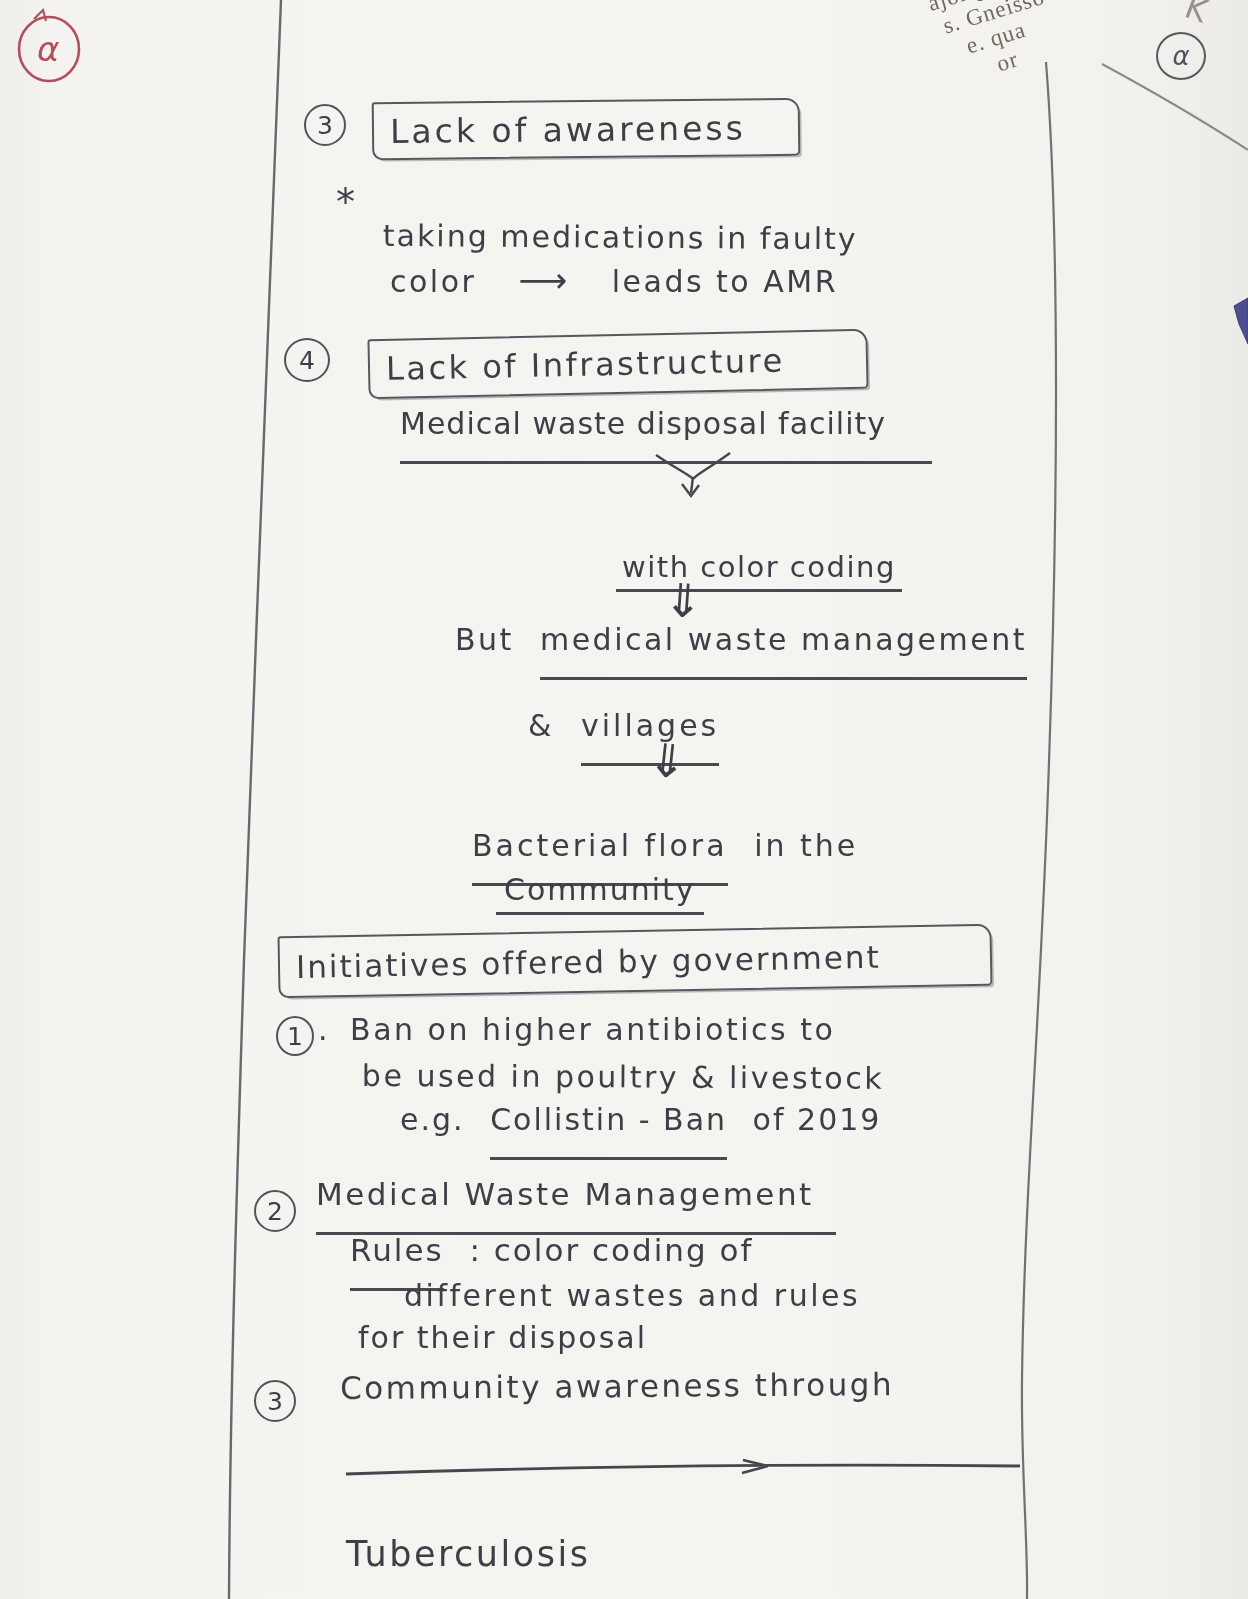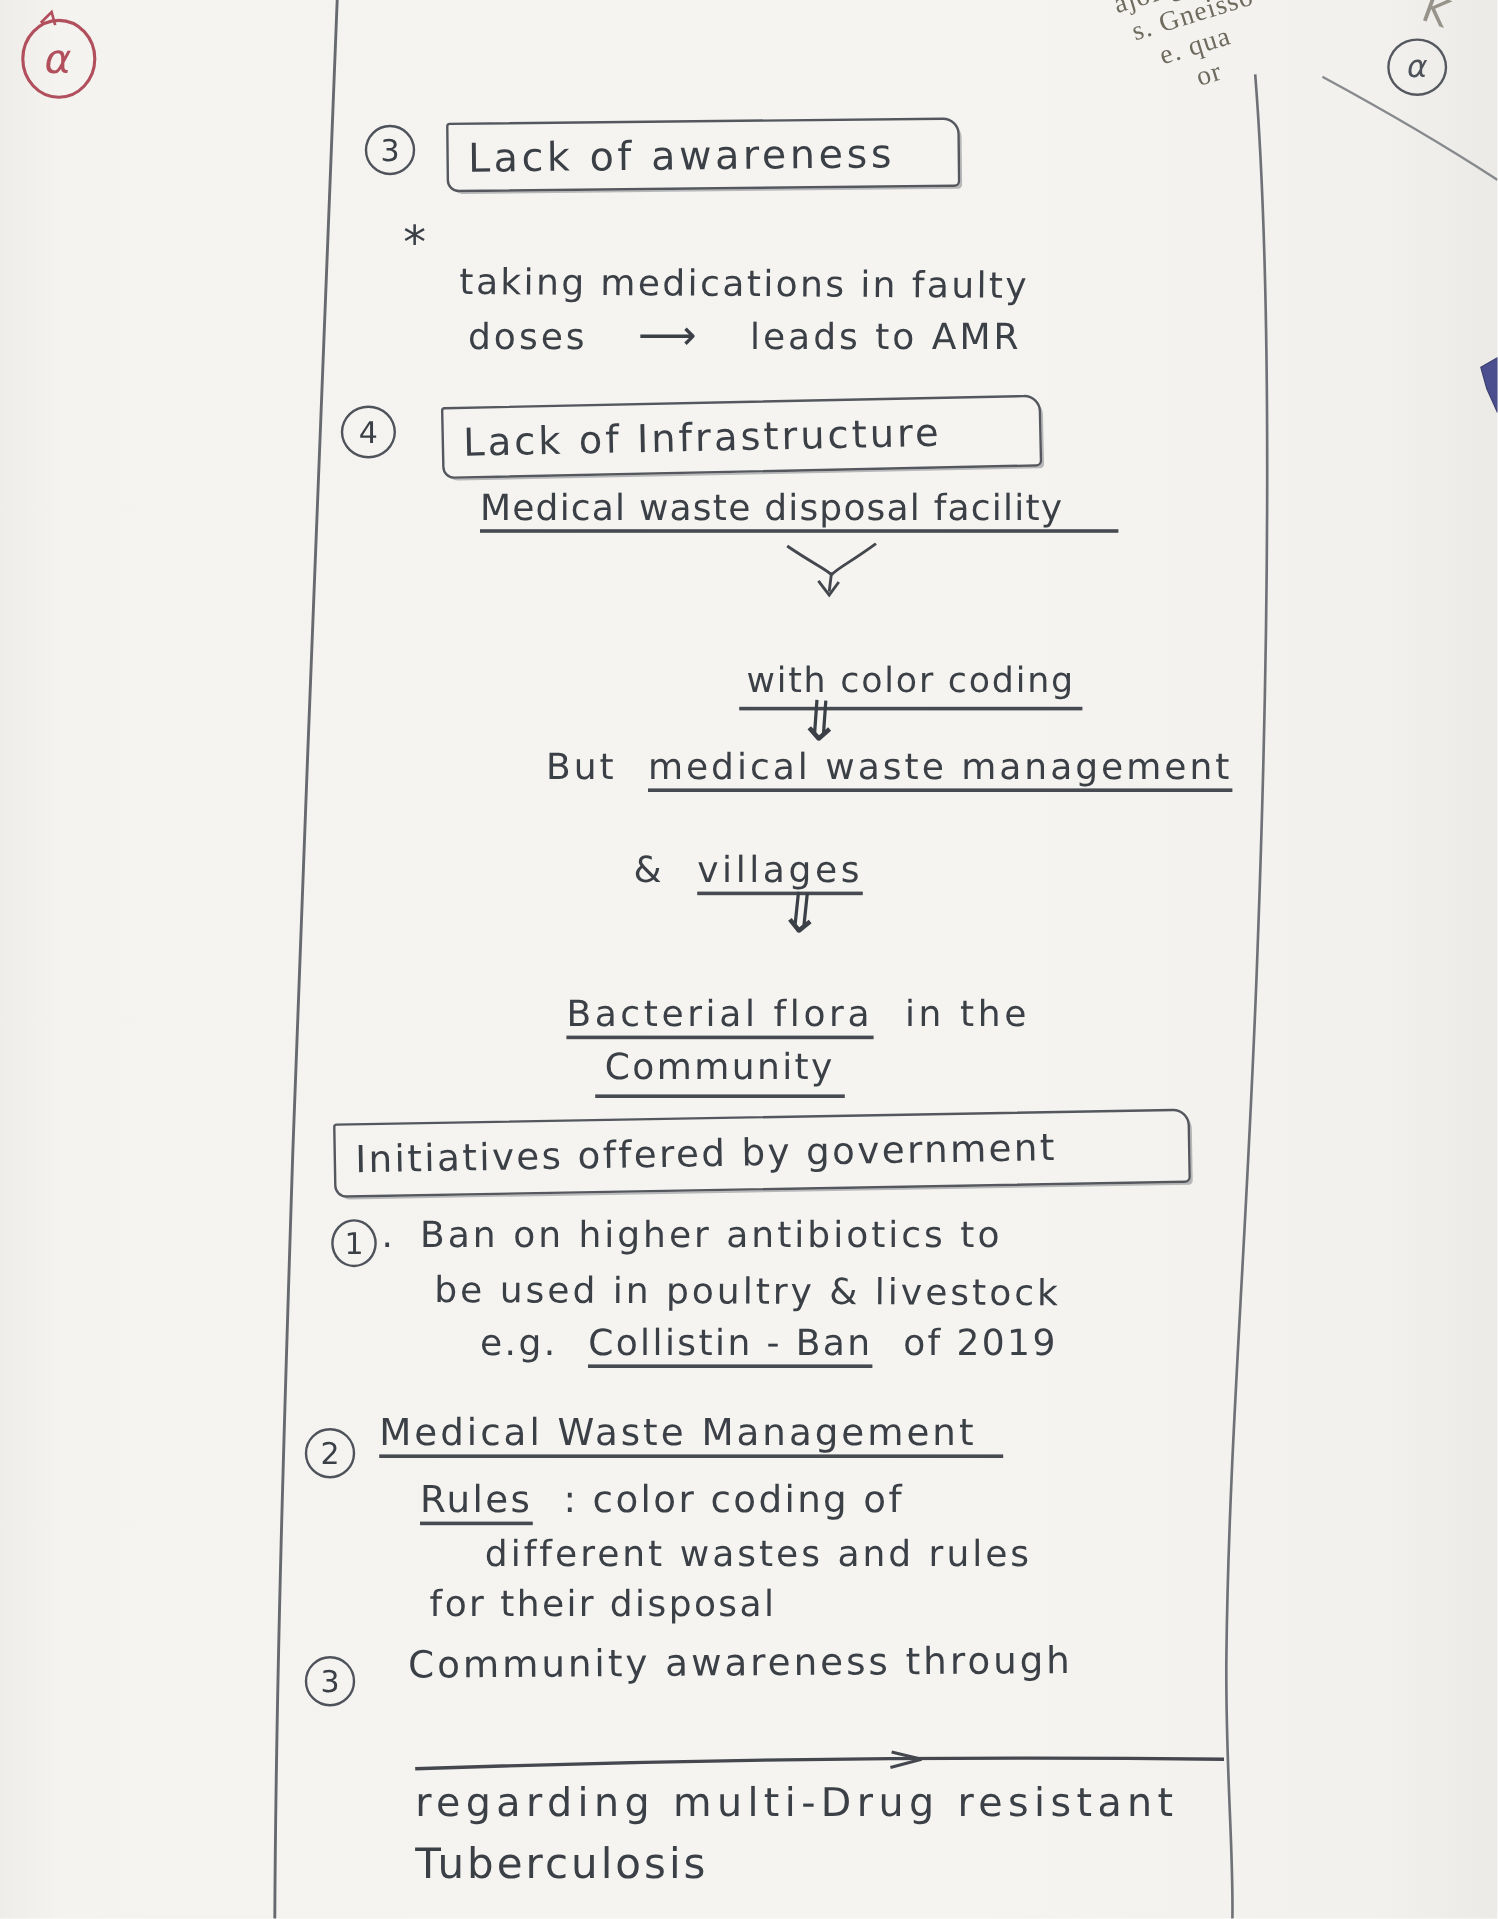--- a/index.html
+++ b/index.html
@@ -16,21 +16,21 @@
     overflow:hidden;
     font-family:"DejaVu Sans",sans-serif;
   }
   .hw{
     position:absolute;white-space:nowrap;color:var(--ink);
     font-family:"DejaVu Sans",sans-serif;font-size:30px;letter-spacing:2px;
     transform-origin:left top;
   }
   .seg{display:inline-block;}
   .seg + .seg{margin-left:14px;}
-  .u{border-bottom:3px solid #474b51;padding-bottom:0;}
+  .u{border-bottom:3px solid #474b51;padding-bottom:20px;}
   .uext{padding-right:46px;}
   .circle-num{
     position:absolute;border:2.6px solid #4e525a;border-radius:50%;
     display:flex;align-items:center;justify-content:center;
     color:var(--ink);font-size:25px;background:transparent;
   }
   .titlebox{
     position:absolute;border:2.6px solid #54585e;
     display:flex;align-items:center;padding:0 16px;
     border-radius:3px 14px 5px 10px;color:var(--ink);
@@ -93,21 +93,21 @@
     <span>3</span>
   </div>
 
   <div class="titlebox" style="left:372px;top:100px;width:392px;height:54px;transform:rotate(-0.6deg);font-size:33px;letter-spacing:3px">
     <span>Lack of awareness</span>
   </div>
 
   <div class="hw" style="left:336px;top:180px;font-size:38px">*</div>
   <div class="hw" style="left:383px;top:218px;letter-spacing:2px;transform:rotate(0.4deg)">taking medications in faulty</div>
   <div class="hw" style="left:390px;top:260px;letter-spacing:2.5px">
-    <span class="seg">doses</span>
+    <span class="seg">color</span>
     <span class="seg" style="font-size:34px;margin-left:30px">⟶</span>
     <span class="seg" style="margin-left:30px">leads to AMR</span>
   </div>
 
   <div class="circle-num" style="left:284px;top:338px;width:42px;height:40px">
     <span>4</span>
   </div>
 
   <div class="titlebox" style="left:368px;top:334px;width:464px;height:56px;transform:rotate(-1.2deg);font-size:32px;letter-spacing:2.5px">
     <span>Lack of Infrastructure</span>
@@ -183,16 +183,15 @@
   <div class="circle-num" style="left:254px;top:1380px;width:38px;height:38px">
     <span>3</span>
   </div>
   <div class="hw" style="left:340px;top:1370px;font-size:31px;letter-spacing:2.5px;transform:rotate(-0.4deg)">Community awareness through</div>
 
   <svg class="posvg" style="left:342px;top:1458px" width="690" height="22" viewBox="0 0 690 22">
     <path d="M4,16 C180,10 420,5 678,8" fill="none" stroke="#44484e" stroke-width="2.8"></path>
     <path d="M400,15 L426,8 M401,2 L426,8" fill="none" stroke="#44484e" stroke-width="2.6"></path>
   </svg>
 
-  <div class="hw" style="left:346px;top:1482px;font-size:33px;letter-spacing:4.5px">regarding multi-Drug resistant</div>
   <div class="hw" style="left:346px;top:1534px;font-size:35px;letter-spacing:2.5px">Tuberculosis</div>
 
 </div>
 
 </body></html>

